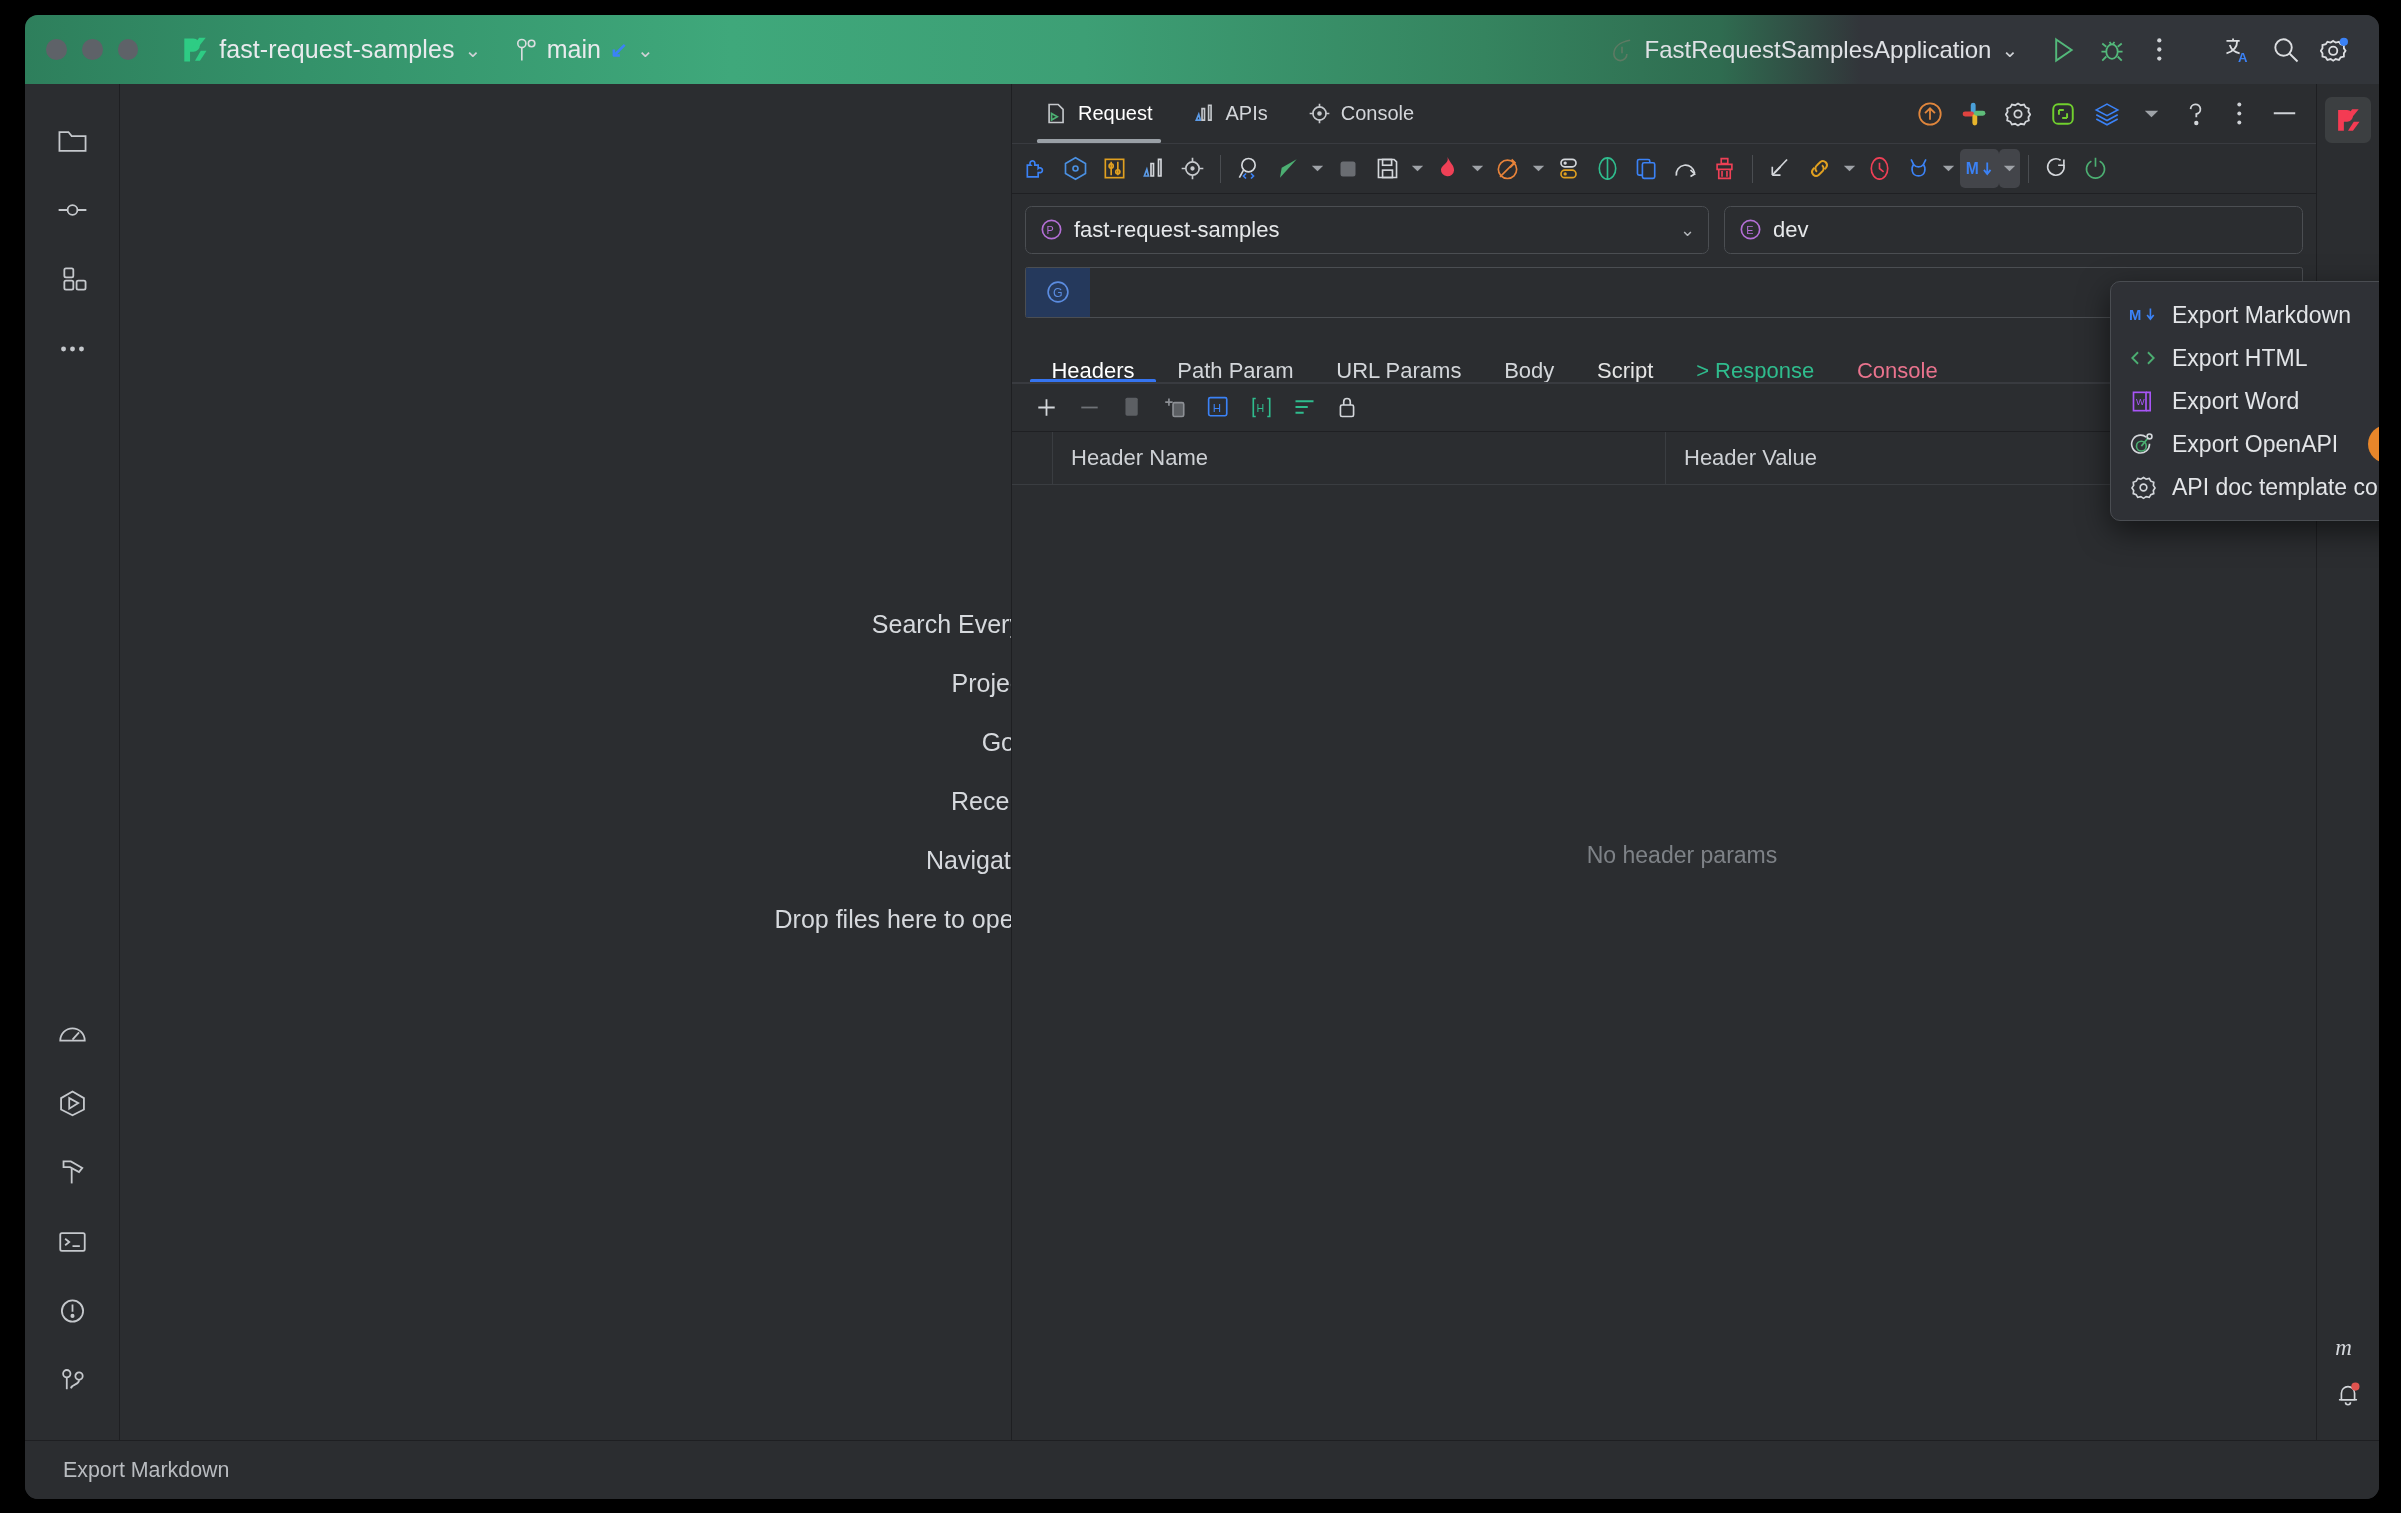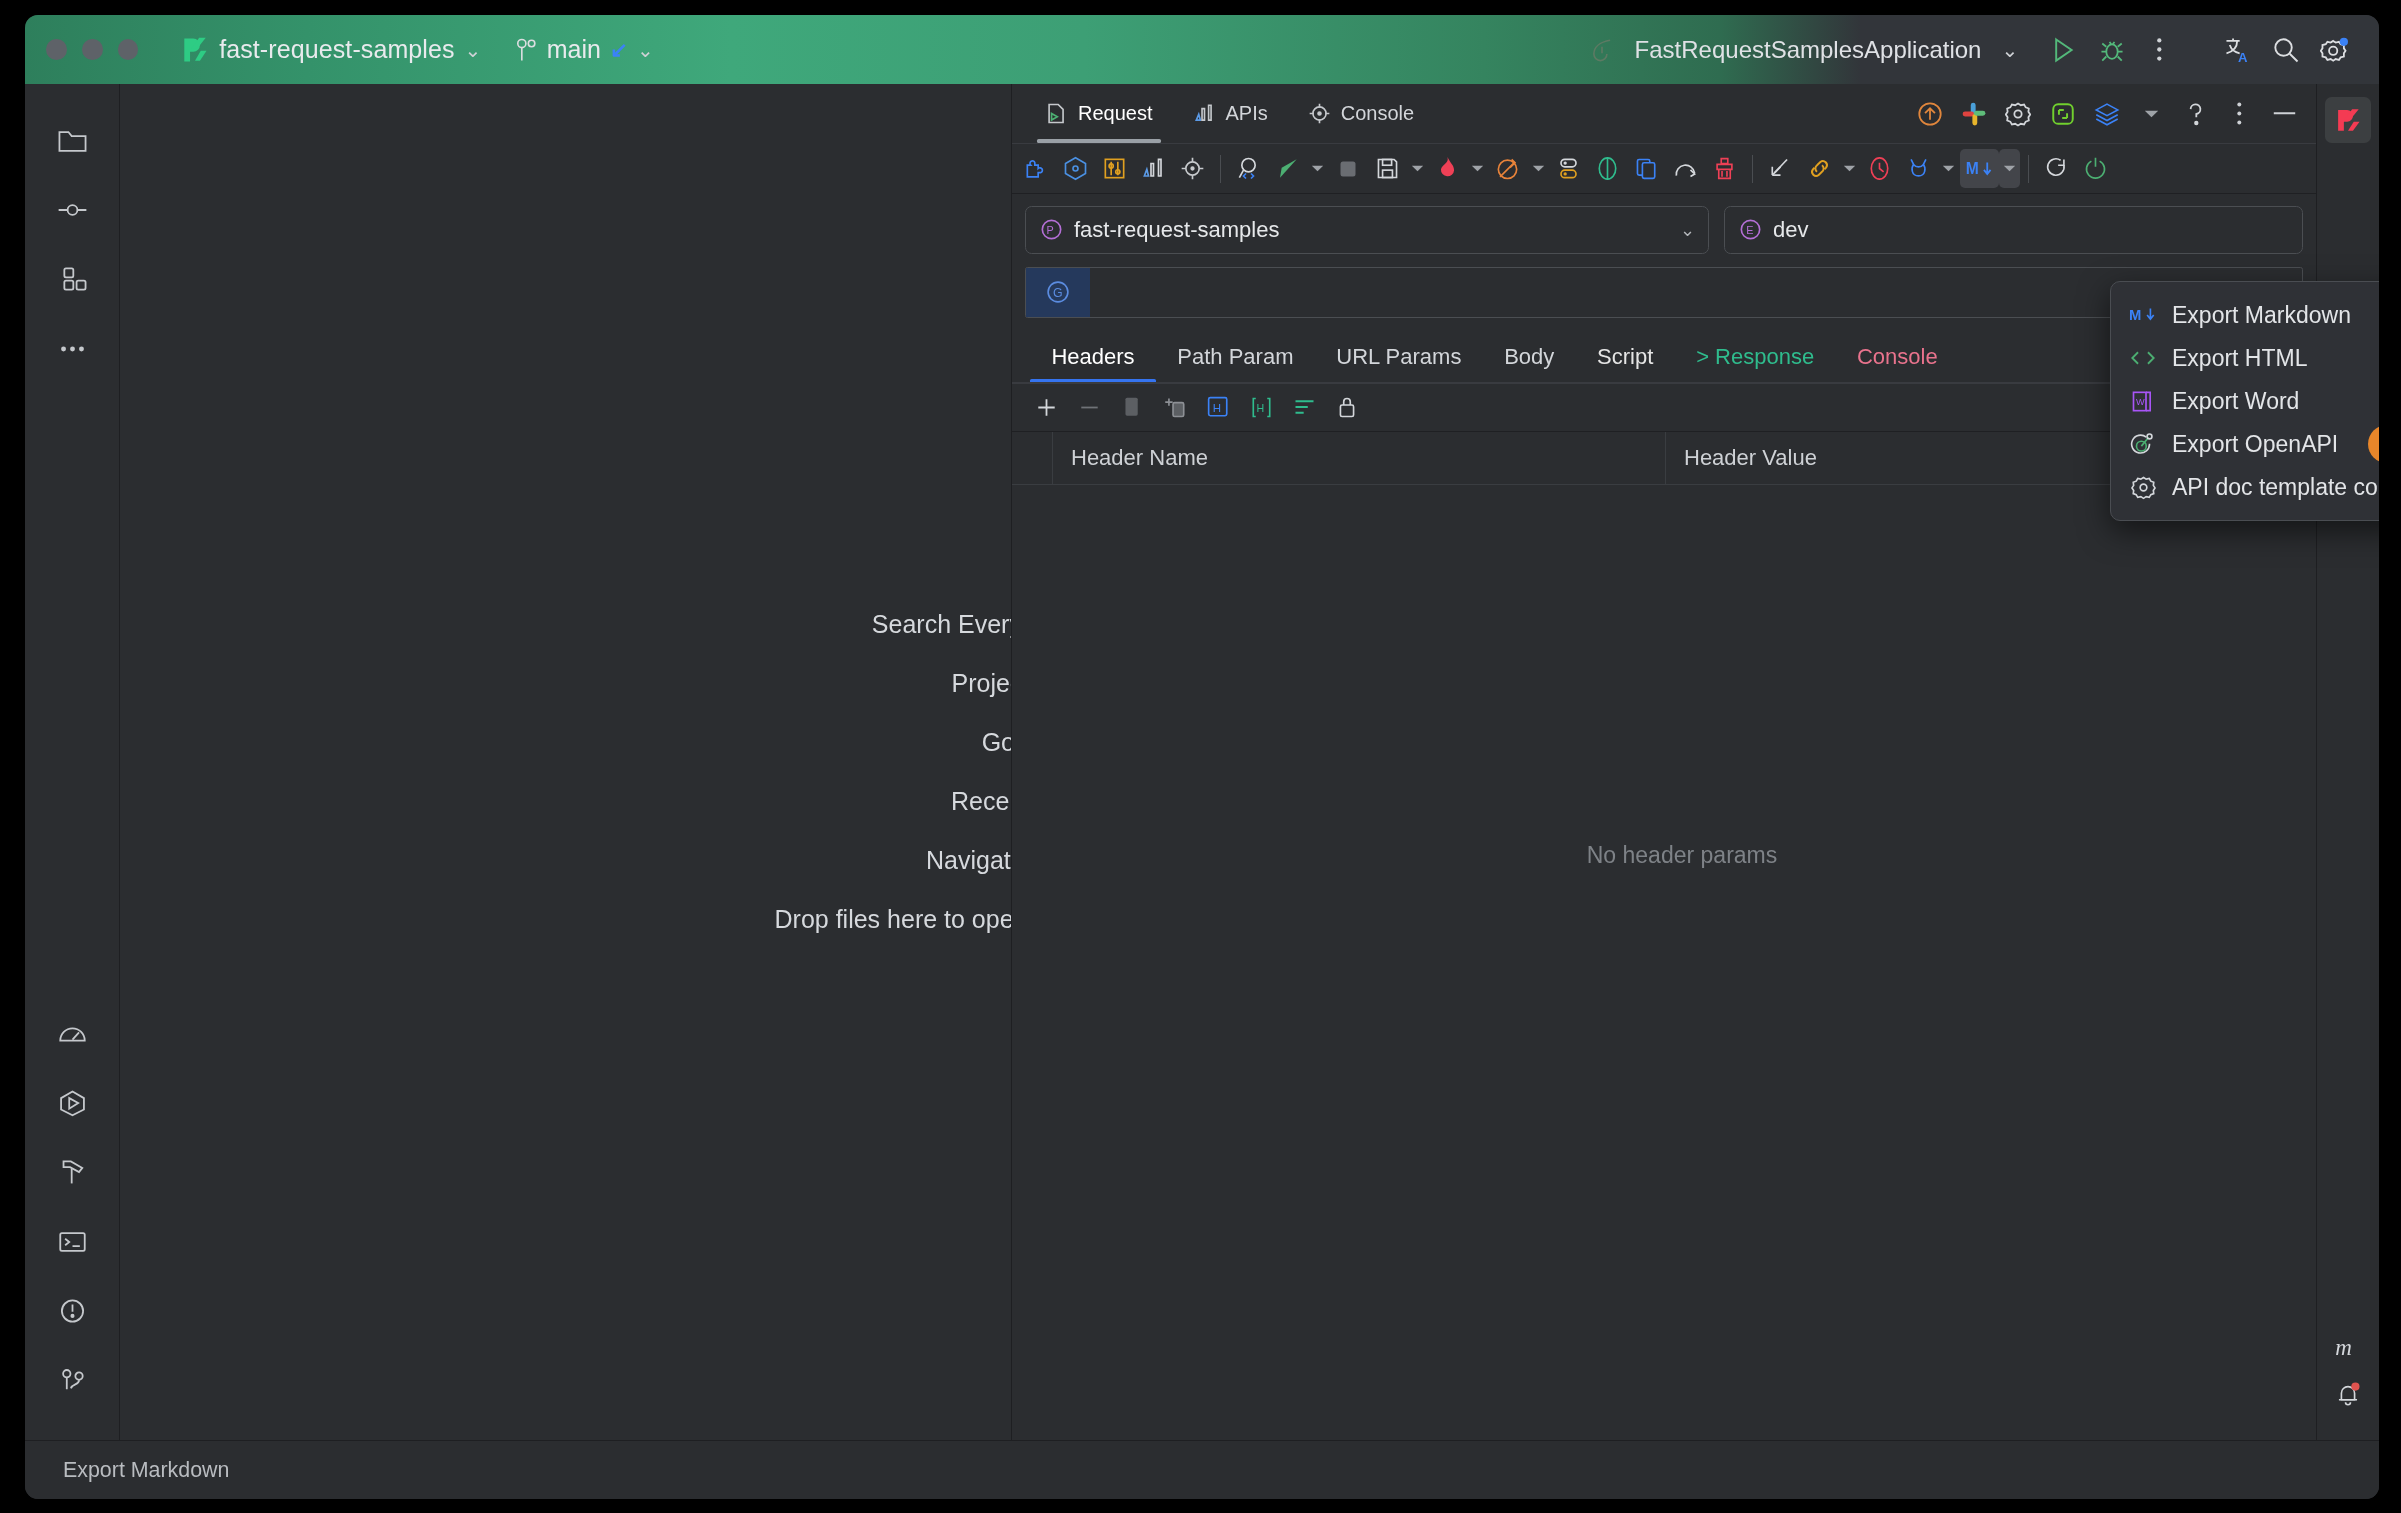--- a/index.html
+++ b/index.html
@@ -31,21 +31,21 @@
   }
   .traffic { display:flex; gap:15px; padding-left: 21.4px; }
   .traffic span { width:20.6px;height:20.6px;border-radius:50%;background:#5e6268; display:block;}
   .proj-chip { display:flex; align-items:center; gap:10px; margin-left:43px; }
   .proj-chip .pname { font-size:25px; color:#e8eaed; letter-spacing:0.1px;}
   .chev { color:#cfd2d6; font-size:20px; line-height:1; }
   .branch-chip { display:flex; align-items:center; gap:9px; margin-left:35px; }
   .branch-chip .bname { font-size:25px; color:#e8eaed; }
   .arrow-dl { color:#3b82f6; font-size:21.4px; font-weight:bold; }
   .tb-right { position:absolute; right:21.4px; top:0; height:69px; display:flex; align-items:center; gap:0px; }
-  .runcfg { display:flex; align-items:center; gap:20px; margin-right:21.4px;}
+  .runcfg { display:flex; align-items:center; gap:10px; margin-right:21.4px;}
   .runcfg .rname { font-size:24px; color:#dfe1e5; }
   .tbicon { width:48px;height:48px; display:flex;align-items:center;justify-content:center; border-radius:6.6px; position:relative;}
   .tbgap { width: 30px; }
 
   
   .body { flex:1; display:flex; min-height:0; }
 
   
   .leftbar {
     width: 95px; flex:0 0 95px;
@@ -119,21 +119,21 @@
   .combo.project { width:684px; }
   .combo.env { flex:1; }
 
   
   .url-row { display:flex; margin:8.2px 13px 0 13px; border:0.8px solid #4b4e52; border-radius:2.5px; height:51px; background:#2b2d30;}
   .method-box { width:64px; background:#25395c; display:flex;align-items:center;justify-content:center;}
   .url-input { flex:1; }
 
   
   .subtabs { display:flex; align-items:flex-end; height:66px; padding-left:18px; position:relative; }
-  .subtab { padding:0 21.4px; height:54px; display:flex;align-items:center; font-size:22px; color:#d3d6da; position:relative;}
+  .subtab { padding:0 21.4px; height:54px; display:flex;align-items:flex-end; font-size:22px; color:#d3d6da; position:relative;}
   .subtab.active { color:#ffffff; }
   .subtab.active::after { content:""; position:absolute; left:0; right:0; bottom:0; height:5px; background:#3574f0; border-radius:1.6px; }
   .subtab.script { color:#e5e5e5; }
   .subtab.response { color:#2fbc8d; }
   .subtab.console { color:#e9738d; }
   .subtabs-line { position:absolute; left:0; right:0; bottom:0; height:1.6px; background:#393b40; }
 
   
   .ht-toolbar { height:48px; display:flex;align-items:center; padding-left:15px; gap:5px; border-bottom:0.8px solid #1f2023;}
   .hticon { width:38px;height:38px;display:flex;align-items:center;justify-content:center;border-radius:5px;}

